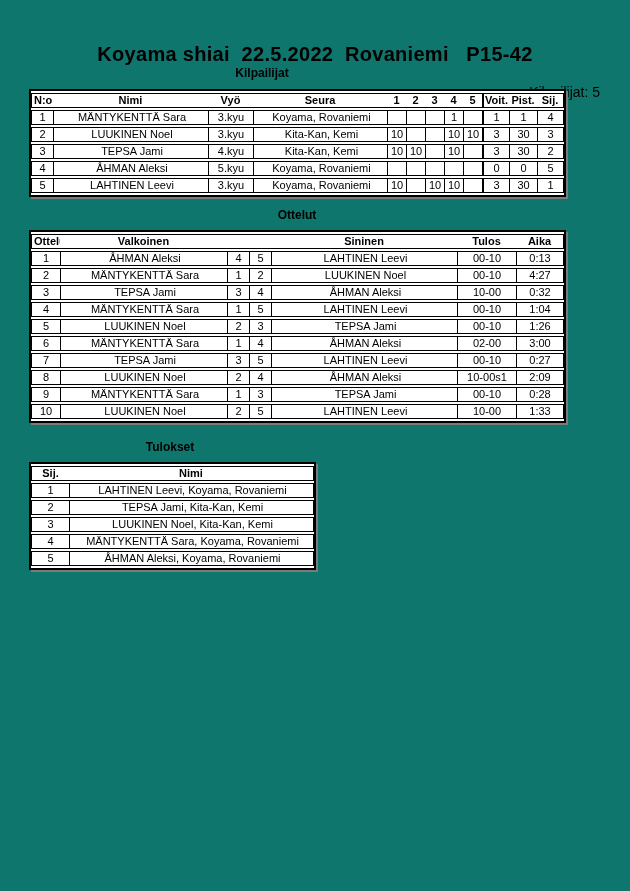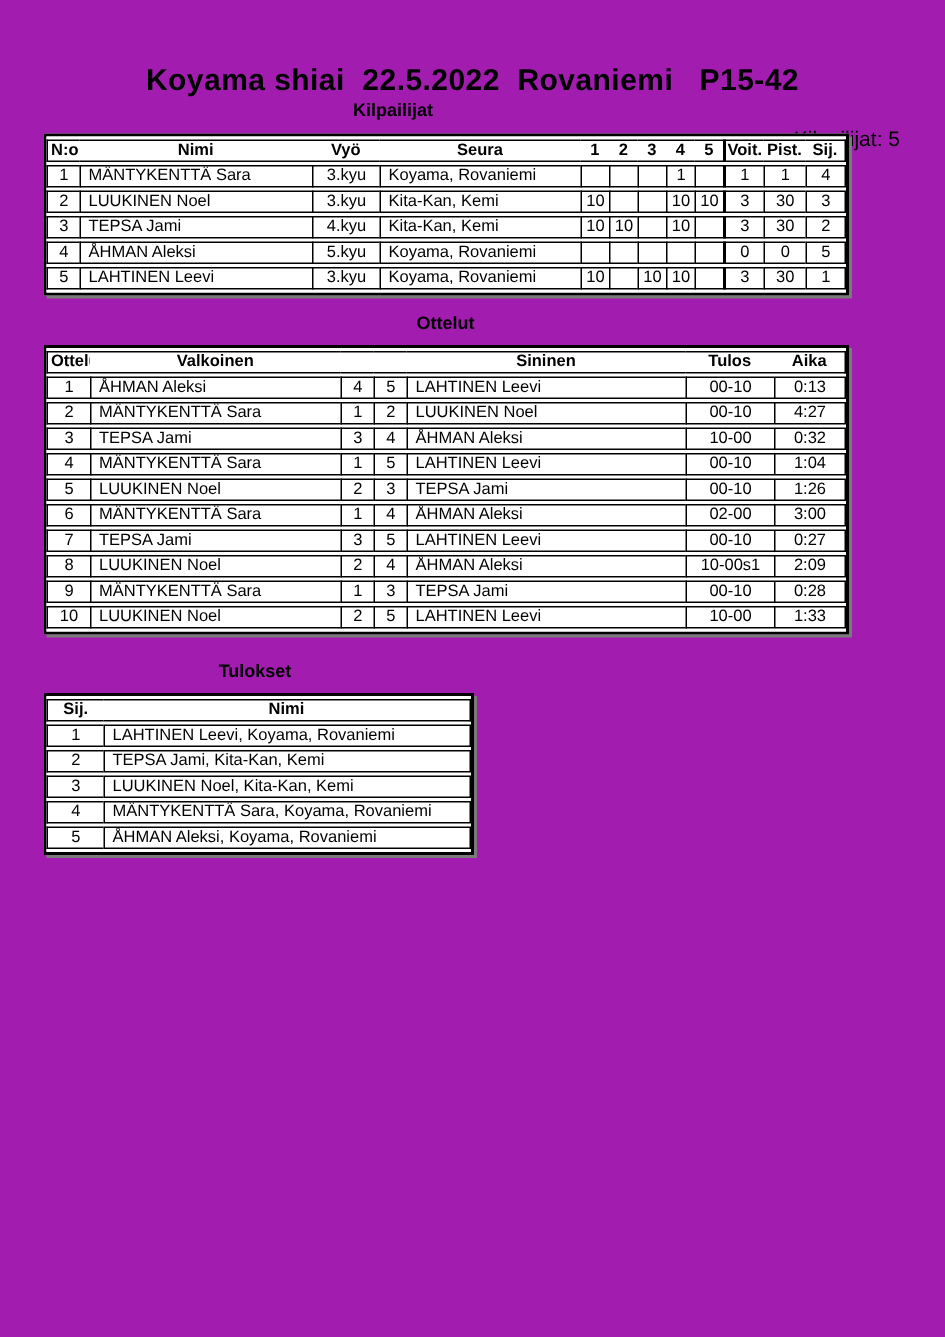--- a/index.html
+++ b/index.html
@@ -1,17 +1,17 @@
 <!DOCTYPE html>
 <html><head>
 <meta charset="utf-8">
 <style>
   html,body{margin:0;padding:0;background:#fff;}
   .page{
-    position:relative;width:630px;height:891px;background:#a21caf;
+    position:relative;width:630px;height:891px;background:#0f766e;
     font-family:"Liberation Sans",sans-serif;color:#000;overflow:hidden;
   }
   .title{
     position:absolute;top:42px;left:0;width:630px;height:24px;line-height:24px;
     text-align:center;font-size:20px;font-weight:bold;white-space:pre;letter-spacing:.3px;
   }
   .sec-heading{
     position:absolute;transform:translateX(-50%);
     font-size:12px;font-weight:bold;white-space:nowrap;text-align:right;
   }
@@ -34,21 +34,21 @@
   }
   td{
     height:13px;line-height:13px;padding:0 3px;
     border-top:1px solid #000;border-bottom:1px solid #000;border-left:1px solid #000;
     overflow:hidden;white-space:nowrap;
   }
   tr td:last-child{border-right:1px solid #000;}
   tr.hdr td{border-left:none;font-weight:bold;}
   tr.hdr td:first-child{border-left:1px solid #000;}
   td.c{text-align:center;padding:0 1px;}
-  td.l{text-align:left;padding-left:5px;}
+  td.l{text-align:center;padding-left:5px;}
   td.hl{text-align:center;padding-left:2px;}
   td.vthick, tr.hdr td.vthick{border-left:2px solid #000;}
 </style>
 </head>
 <body>
 
 <div class="page">
 
   <div class="title">Koyama shiai  22.5.2022  Rovaniemi   P15-42</div>
 

